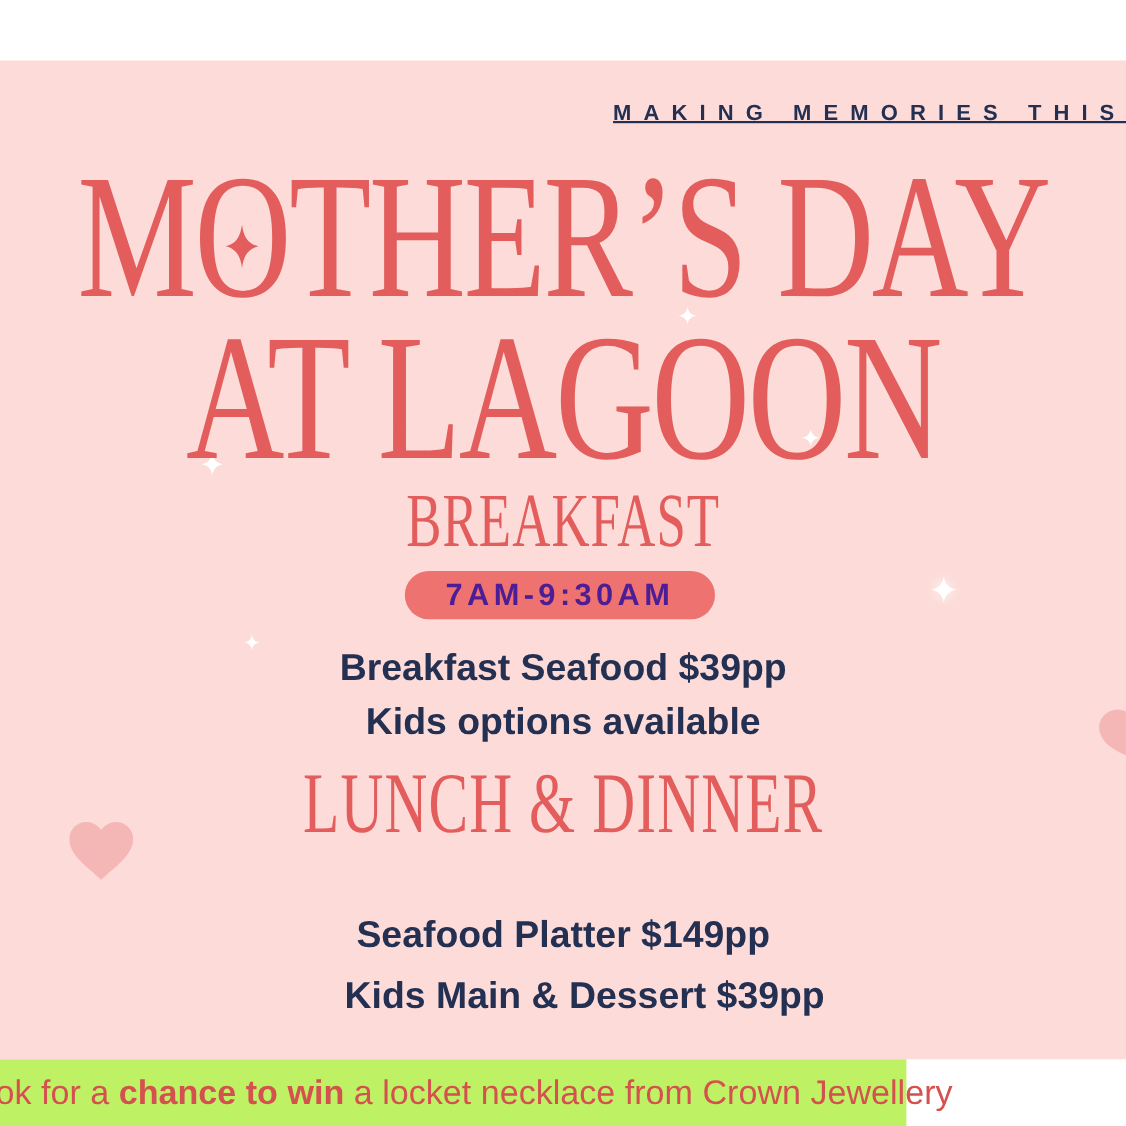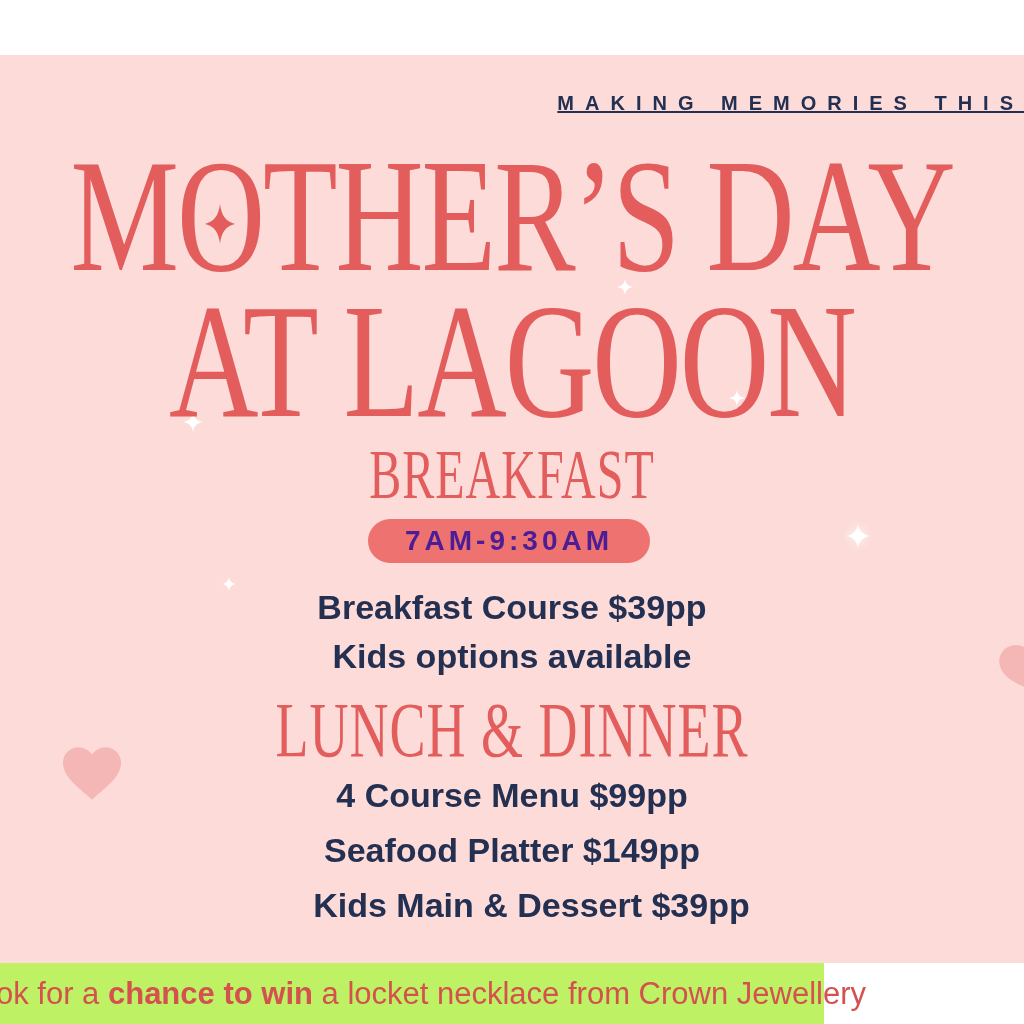--- a/index.html
+++ b/index.html
@@ -139,26 +139,25 @@
           </svg>
         </span></span><span>THER’S DAY</span>
   </div>
 
   <div class="display title-line2">AT LAGOON</div>
 
   <div class="display heading-breakfast">BREAKFAST</div>
 
   <div class="time-badge">7AM-9:30AM</div>
 
-  <div class="menu-line row-bplatter">Breakfast Course $39pp</div>
+  <div class="menu-line row-bplatter">Breakfast Seafood $39pp</div>
   <div class="menu-line row-kidsopt">Kids options available</div>
 
   <div class="display heading-lunch">LUNCH &amp; DINNER</div>
 
-  <div class="menu-line row-course">4 Course Menu $99pp</div>
   <div class="menu-line row-seafood">Seafood Platter $149pp</div>
   <div class="menu-line row-kidsmain">Kids Main &amp; Dessert $39pp</div>
 
   <div class="footer-bar">
     <div class="footer-text"><span>Book for a </span><span class="bold">chance to win</span><span> a locket necklace from Crown Jewellery</span></div>
   </div>
 
 </div>
 
 </body></html>

